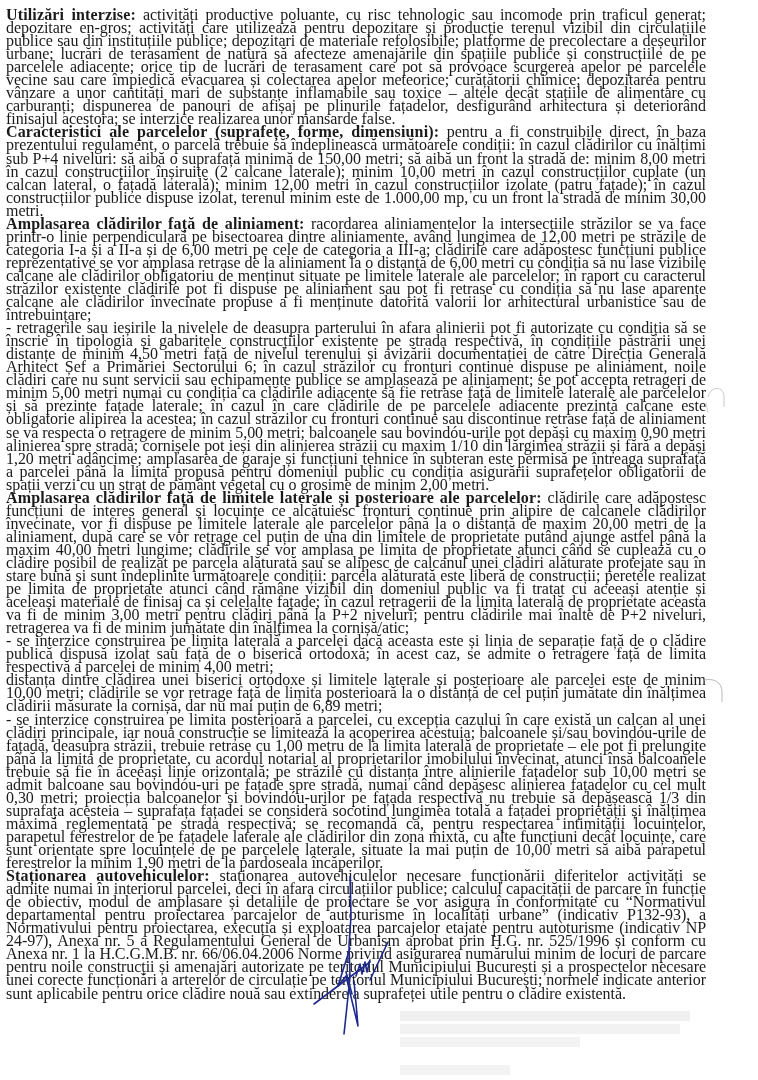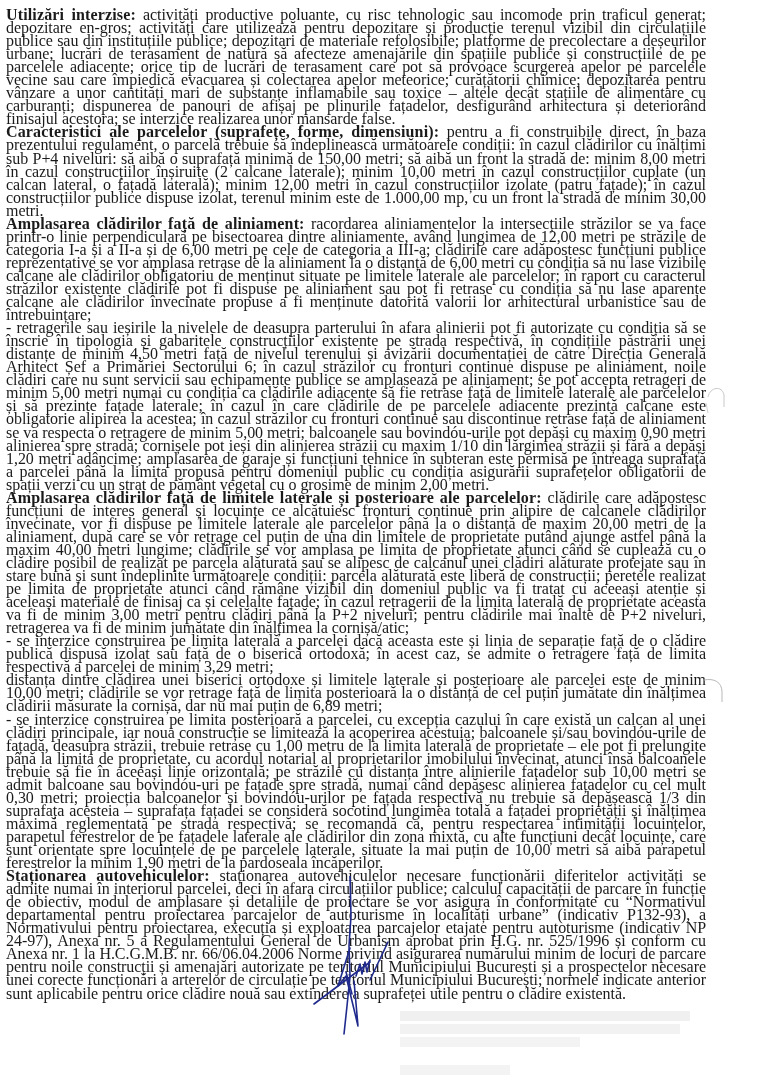--- a/index.html
+++ b/index.html
@@ -67,21 +67,21 @@
   </style>
 </head>
 <body>
 
 <div class="page">
   <p class="para"><span class="heading">Utilizări interzise:</span><span> activități productive poluante, cu risc tehnologic sau incomode prin traficul generat; depozitare en-gros; activități care utilizează pentru depozitare și producție terenul vizibil din circulațiile publice sau din instituțiile publice; depozitari de materiale refolosibile; platforme de precolectare a deșeurilor urbane; lucrări de terasament de natură să afecteze amenajările din spațiile publice și construcțiile de pe parcelele adiacente; orice tip de lucrări de terasament care pot să provoace scurgerea apelor pe parcelele vecine sau care împiedică evacuarea și colectarea apelor meteorice; curățătorii chimice; depozitarea pentru vânzare a unor cantități mari de substanțe inflamabile sau toxice – altele decât stațiile de alimentare cu carburanți; dispunerea de panouri de afișaj pe plinurile fațadelor, desfigurând arhitectura și deteriorând finisajul acestora; se interzice realizarea unor mansarde false.</span></p>
   <p class="para"><span class="heading">Caracteristici ale parcelelor (suprafețe, forme, dimensiuni):</span><span> pentru a fi construibile direct, în baza prezentului regulament, o parcelă trebuie să îndeplinească următoarele condiții: în cazul clădirilor cu înălțimi sub P+4 niveluri: să aibă o suprafață minimă de 150,00 metri; să aibă un front la stradă de: minim 8,00 metri în cazul construcțiilor înșiruite (2 calcane laterale); minim 10,00 metri în cazul construcțiilor cuplate (un calcan lateral, o fațadă laterală); minim 12,00 metri în cazul construcțiilor izolate (patru fațade); în cazul construcțiilor publice dispuse izolat, terenul minim este de 1.000,00 mp, cu un front la stradă de minim 30,00 metri.</span></p>
   <p class="para"><span class="heading">Amplasarea clădirilor față de aliniament:</span><span> racordarea aliniamentelor la intersecțiile străzilor se va face printr-o linie perpendiculară pe bisectoarea dintre aliniamente, având lungimea de 12,00 metri pe străzile de categoria I-a și a II-a și de 6,00 metri pe cele de categoria a III-a; clădirile care adăpostesc funcțiuni publice reprezentative se vor amplasa retrase de la aliniament la o distanță de 6,00 metri cu condiția să nu lase vizibile calcane ale clădirilor obligatoriu de menținut situate pe limitele laterale ale parcelelor; în raport cu caracterul străzilor existente clădirile pot fi dispuse pe aliniament sau pot fi retrase cu condiția să nu lase aparente calcane ale clădirilor învecinate propuse a fi menținute datorită valorii lor arhitectural urbanistice sau de întrebuințare;</span></p>
   <p class="para"><span>- retragerile sau ieșirile la nivelele de deasupra parterului în afara alinierii pot fi autorizate cu condiția să se înscrie în tipologia și gabaritele construcțiilor existente pe strada respectivă, în condițiile păstrării unei distanțe de minim 4,50 metri față de nivelul terenului și avizării documentației de către Direcția Generală Arhitect Șef a Primăriei Sectorului 6; în cazul străzilor cu fronturi continue dispuse pe aliniament, noile clădiri care nu sunt servicii sau echipamente publice se amplasează pe aliniament; se pot accepta retrageri de minim 5,00 metri numai cu condiția ca clădirile adiacente să fie retrase față de limitele laterale ale parcelelor și să prezinte fațade laterale; în cazul în care clădirile de pe parcelele adiacente prezintă calcane este obligatorie alipirea la acestea; în cazul străzilor cu fronturi continue sau discontinue retrase față de aliniament se va respecta o retragere de minim 5,00 metri; balcoanele sau bovindóu-urile pot depăși cu maxim 0,90 metri alinierea spre stradă; cornișele pot ieși din alinierea străzii cu maxim 1/10 din lărgimea străzii și fără a depăși 1,20 metri adâncime; amplasarea de garaje și funcțiuni tehnice în subteran este permisă pe întreaga suprafață a parcelei până la limita propusă pentru domeniul public cu condiția asigurării suprafețelor obligatorii de spații verzi cu un strat de pământ vegetal cu o grosime de minim 2,00 metri.</span></p>
   <p class="para"><span class="heading">Amplasarea clădirilor față de limitele laterale și posterioare ale parcelelor:</span><span> clădirile care adăpostesc funcțiuni de interes general și locuințe ce alcătuiesc fronturi continue prin alipire de calcanele clădirilor învecinate, vor fi dispuse pe limitele laterale ale parcelelor până la o distanță de maxim 20,00 metri de la aliniament, după care se vor retrage cel puțin de una din limitele de proprietate putând ajunge astfel până la maxim 40,00 metri lungime; clădirile se vor amplasa pe limita de proprietate atunci când se cuplează cu o clădire posibil de realizat pe parcela alăturată sau se alipesc de calcanul unei clădiri alăturate protejate sau în stare bună și sunt îndeplinite următoarele condiții: parcela alăturată este liberă de construcții; peretele realizat pe limita de proprietate atunci când rămâne vizibil din domeniul public va fi tratat cu aceeași atenție și aceleași materiale de finisaj ca și celelalte fațade; în cazul retragerii de la limita laterală de proprietate aceasta va fi de minim 3,00 metri pentru clădiri până la P+2 niveluri; pentru clădirile mai înalte de P+2 niveluri, retragerea va fi de minim jumătate din înălțimea la cornișă/atic;</span></p>
-  <p class="para"><span>- se interzice construirea pe limita laterală a parcelei dacă aceasta este și linia de separație față de o clădire publică dispusă izolat sau față de o biserică ortodoxă; în acest caz, se admite o retragere față de limita respectivă a parcelei de minim 3,29 metri;</span></p>
+  <p class="para"><span>- se interzice construirea pe limita laterală a parcelei dacă aceasta este și linia de separație față de o clădire publică dispusă izolat sau față de o biserică ortodoxă; în acest caz, se admite o retragere față de limita respectivă a parcelei de minim 4,00 metri;</span></p>
   <p class="para"><span>distanța dintre clădirea unei biserici ortodoxe și limitele laterale și posterioare ale parcelei este de minim 10,00 metri; clădirile se vor retrage față de limita posterioară la o distanță de cel puțin jumătate din înălțimea clădirii măsurate la cornișă, dar nu mai puțin de 6,89 metri;</span></p>
   <p class="para"><span>- se interzice construirea pe limita posterioară a parcelei, cu excepția cazului în care există un calcan al unei clădiri principale, iar noua construcție se limitează la acoperirea acestuia; balcoanele și/sau bovindóu-urile de fațadă, deasupra străzii, trebuie retrase cu 1,00 metru de la limita laterală de proprietate – ele pot fi prelungite până la limita de proprietate, cu acordul notarial al proprietarilor imobilului învecinat, atunci însă balcoanele trebuie să fie în aceeași linie orizontală; pe străzile cu distanța între alinierile fațadelor sub 10,00 metri se admit balcoane sau bovindóu-uri pe fațade spre stradă, numai când depășesc alinierea fațadelor cu cel mult 0,30 metri; proiecția balcoanelor și bovindóu-urilor pe fațada respectivă nu trebuie să depășească 1/3 din suprafața acesteia – suprafața fațadei se consideră socotind lungimea totală a fațadei proprietății și înălțimea maximă reglementată pe strada respectivă; se recomandă ca, pentru respectarea intimității locuințelor, parapetul ferestrelor de pe fațadele laterale ale clădirilor din zona mixtă, cu alte funcțiuni decât locuințe, care sunt orientate spre locuințele de pe parcelele laterale, situate la mai puțin de 10,00 metri să aibă parapetul ferestrelor la minim 1,90 metri de la pardoseala încăperilor.</span></p>
   <p class="para"><span class="heading">Staționarea autovehiculelor:</span><span> staționarea autovehiculelor necesare funcționării diferitelor activități se admite numai în interiorul parcelei, deci în afara circulațiilor publice; calculul capacității de parcare în funcție de obiectiv, modul de amplasare și detaliile de proiectare se vor asigura în conformitate cu “Normativul departamental pentru proiectarea parcajelor de autoturisme în localități urbane” (indicativ P132-93), a Normativului pentru proiectarea, execuția și exploatarea parcajelor etajate pentru autoturisme (indicativ NP 24-97), Anexa nr. 5 a Regulamentului General de Urbanism aprobat prin H.G. nr. 525/1996 și conform cu Anexa nr. 1 la H.C.G.M.B. nr. 66/06.04.2006 Norme privind asigurarea numărului minim de locuri de parcare pentru noile construcții și amenajări autorizate pe teritoriul Municipiului București și a prospectelor necesare unei corecte funcționări a arterelor de circulație pe teritoriul Municipiului București; normele indicate anterior sunt aplicabile pentru orice clădire nouă sau extindere a suprafeței utile pentru o clădire existentă.</span></p>
 </div>
 
 <div class="bleed">
   <div style="height:10px;background:#f0f0f0;margin:3px 0;width:290px;"></div>
   <div style="height:10px;background:#f2f2f2;margin:3px 0;width:280px;"></div>
   <div style="height:10px;background:#f3f3f3;margin:3px 0;width:180px;"></div>
   <div style="height:10px;background:#f3f3f3;margin:18px 0 0 0;width:110px;"></div>

